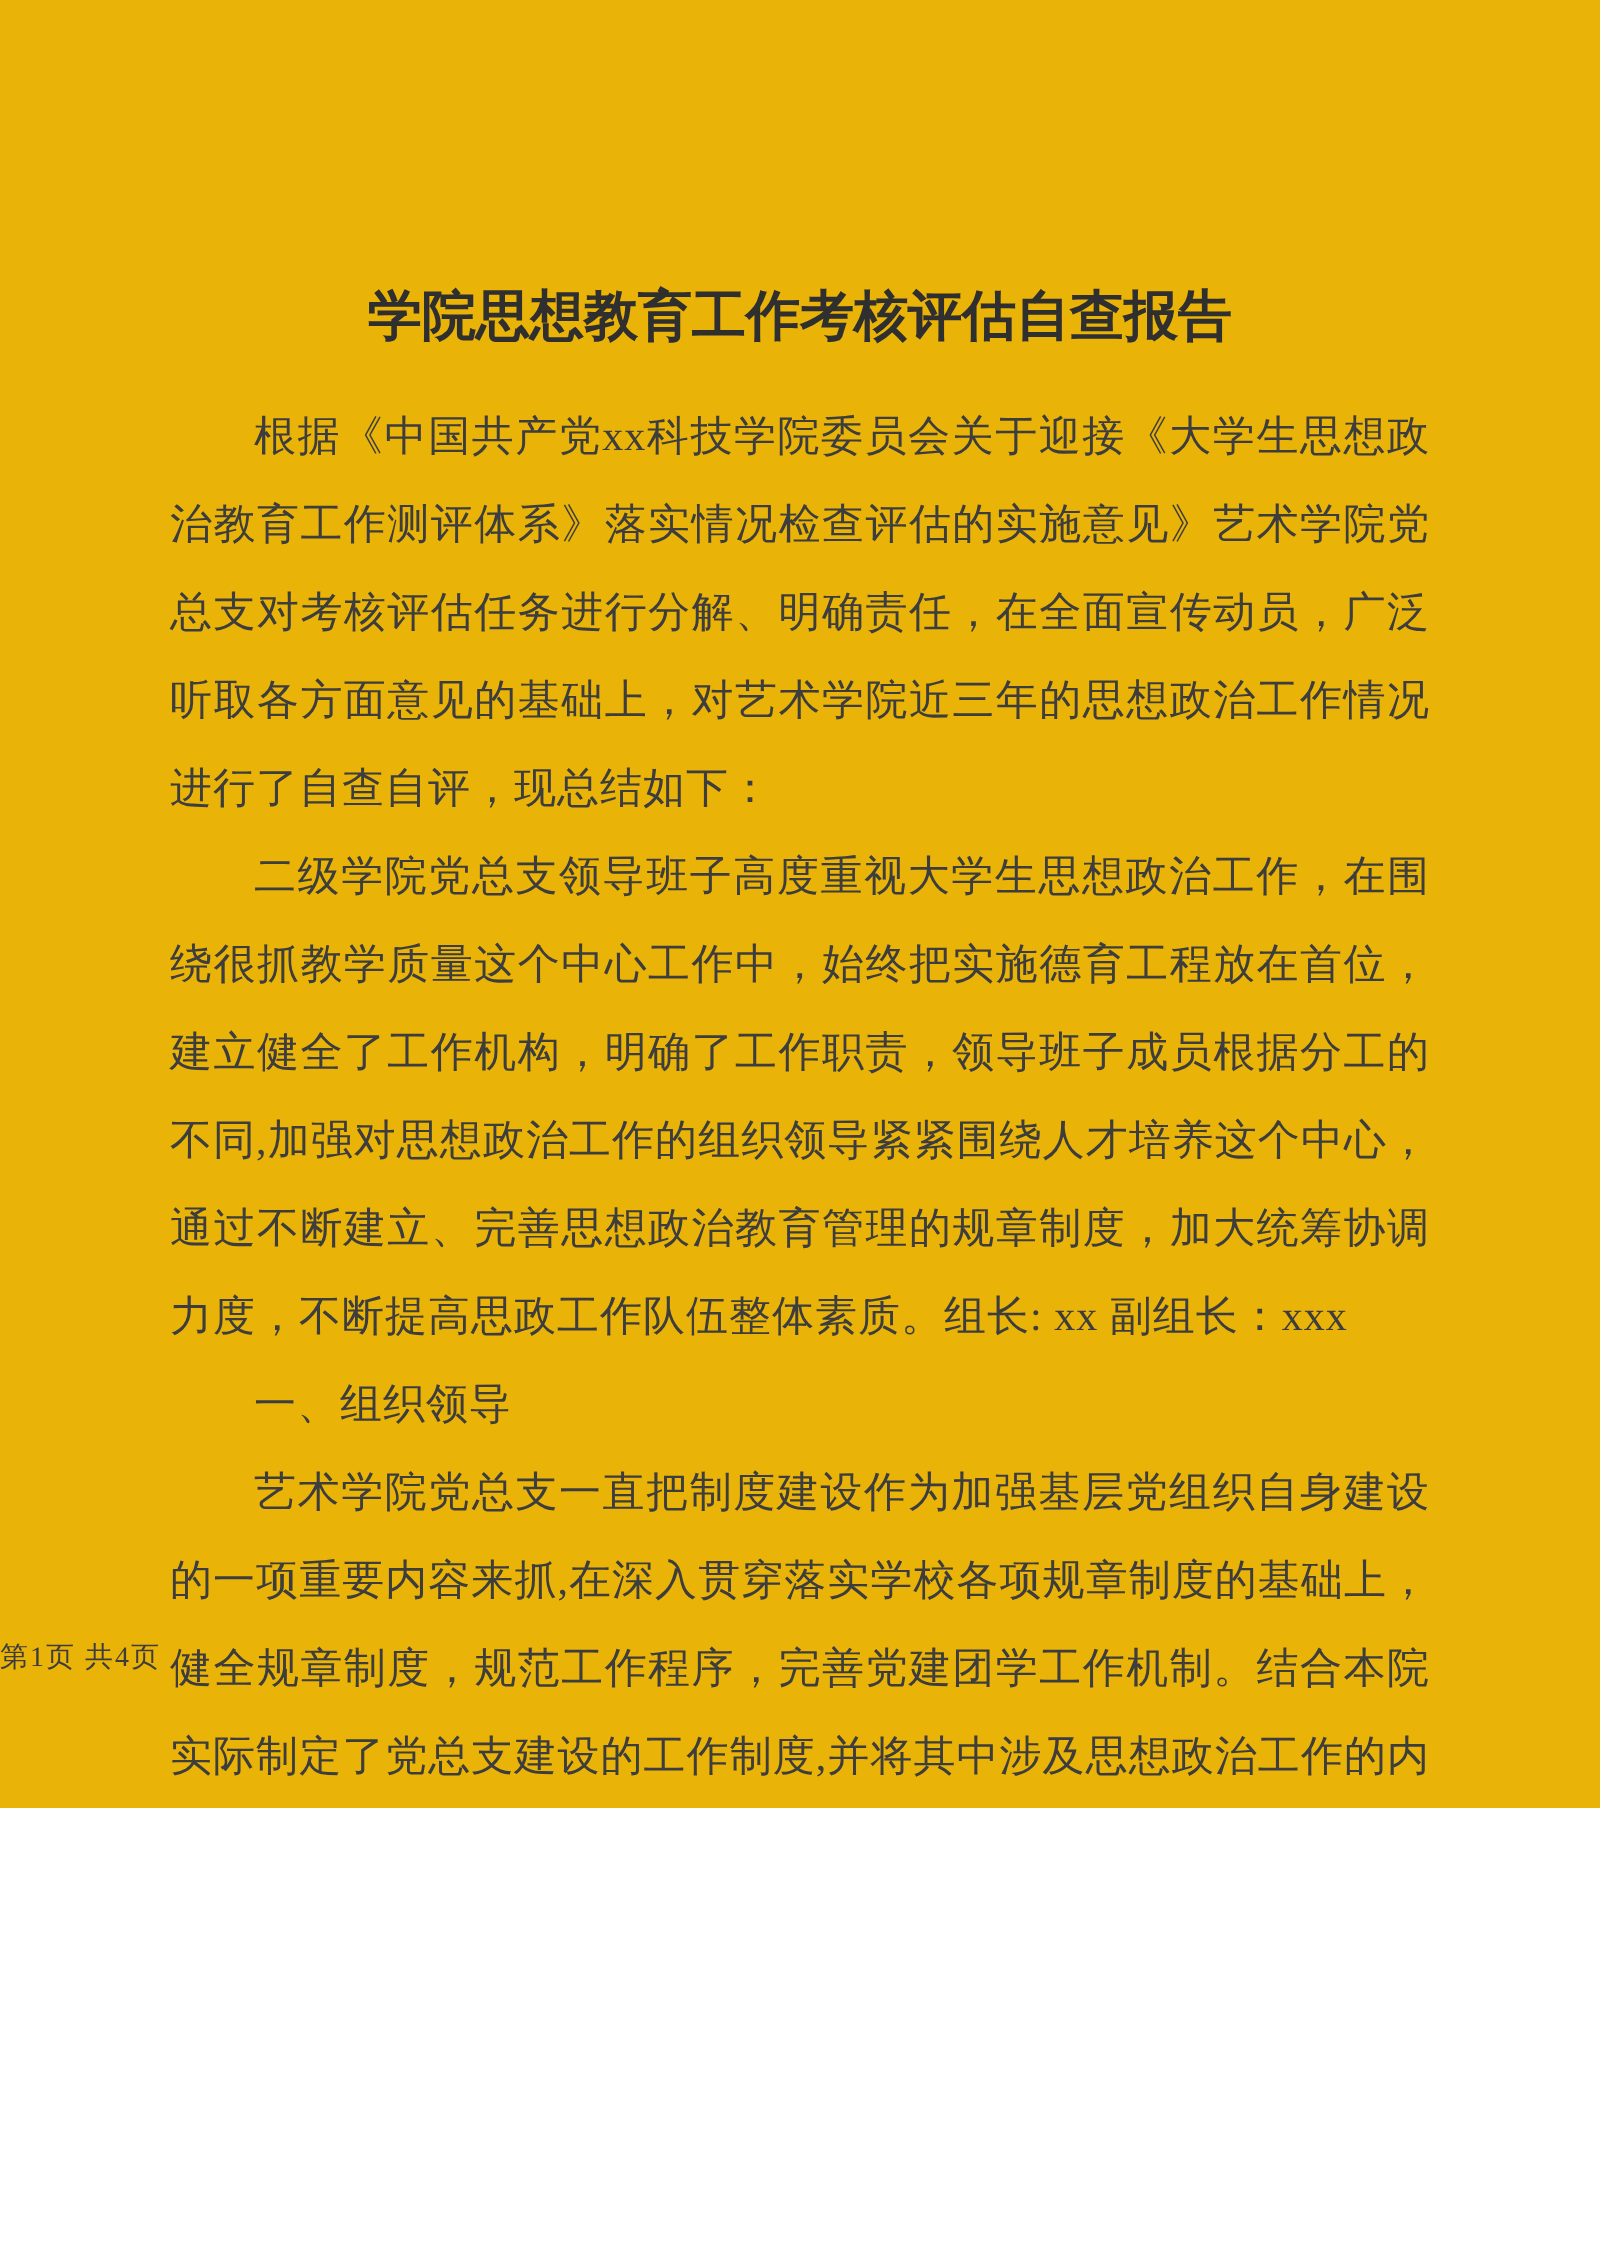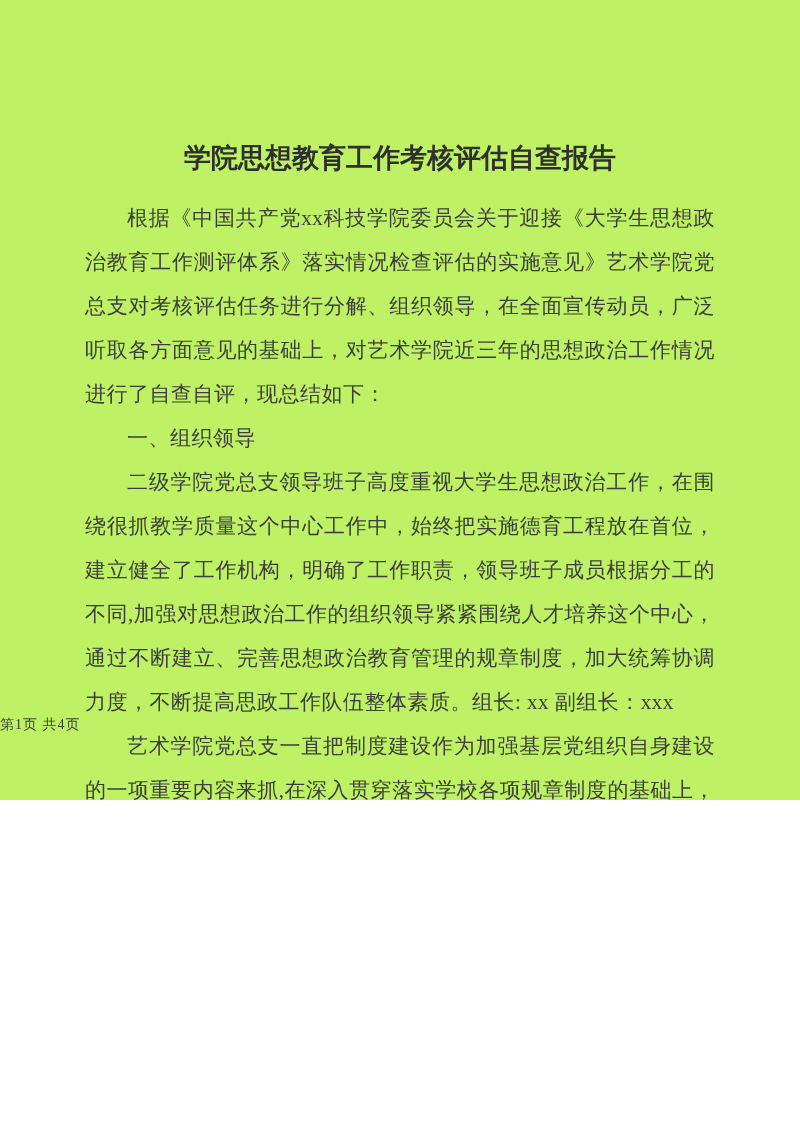--- a/index.html
+++ b/index.html
@@ -5,22 +5,22 @@
   * { margin: 0; padding: 0; box-sizing: border-box; }
   html, body {
     width: 800px;
     height: 1131px;
     background: #ffffff;
     font-family: "Liberation Serif", serif;
   }
   .page {
     position: relative;
     width: 800px;
-    height: 800px;
-    background: #bef264;
+    height: 904px;
+    background: #eab308;
     padding: 140px 85px 80px 85px;
     overflow: hidden;
   }
   .doc-title {
     font-family: "Liberation Sans", sans-serif;
     font-size: 27px;
     font-weight: bold;
     color: #2f2f2f;
     text-align: center;
     line-height: 36px;
@@ -46,22 +46,22 @@
   }
 </style>
 </head>
 <body>
 
 <div class="page">
 
   <h1 class="doc-title">学院思想教育工作考核评估自查报告</h1>
 
   <div class="doc-body">
-    <p>根据《中国共产党xx科技学院委员会关于迎接《大学生思想政治教育工作测评体系》落实情况检查评估的实施意见》艺术学院党总支对考核评估任务进行分解、组织领导，在全面宣传动员，广泛听取各方面意见的基础上，对艺术学院近三年的思想政治工作情况进行了自查自评，现总结如下：</p>
+    <p>根据《中国共产党xx科技学院委员会关于迎接《大学生思想政治教育工作测评体系》落实情况检查评估的实施意见》艺术学院党总支对考核评估任务进行分解、明确责任，在全面宣传动员，广泛听取各方面意见的基础上，对艺术学院近三年的思想政治工作情况进行了自查自评，现总结如下：</p>
+    <p>二级学院党总支领导班子高度重视大学生思想政治工作，在围绕很抓教学质量这个中心工作中，始终把实施德育工程放在首位，建立健全了工作机构，明确了工作职责，领导班子成员根据分工的不同,加强对思想政治工作的组织领导紧紧围绕人才培养这个中心，通过不断建立、完善思想政治教育管理的规章制度，加大统筹协调力度，不断提高思政工作队伍整体素质。组长: xx 副组长：xxx</p>
     <p>一、组织领导</p>
-    <p>二级学院党总支领导班子高度重视大学生思想政治工作，在围绕很抓教学质量这个中心工作中，始终把实施德育工程放在首位，建立健全了工作机构，明确了工作职责，领导班子成员根据分工的不同,加强对思想政治工作的组织领导紧紧围绕人才培养这个中心，通过不断建立、完善思想政治教育管理的规章制度，加大统筹协调力度，不断提高思政工作队伍整体素质。组长: xx 副组长：xxx</p>
     <p>艺术学院党总支一直把制度建设作为加强基层党组织自身建设的一项重要内容来抓,在深入贯穿落实学校各项规章制度的基础上，健全规章制度，规范工作程序，完善党建团学工作机制。结合本院实际制定了党总支建设的工作制度,并将其中涉及思想政治工作的内容和要求与其他工作同部署、同检查、同考核，各项工作有计划、有总结、重过程，做到了制度健全、责任明确，</p>
     <p>二、条件保障</p>
   </div>
 
   <div class="doc-footer">第1页 共4页</div>
 
 </div>
 
 </body></html>

